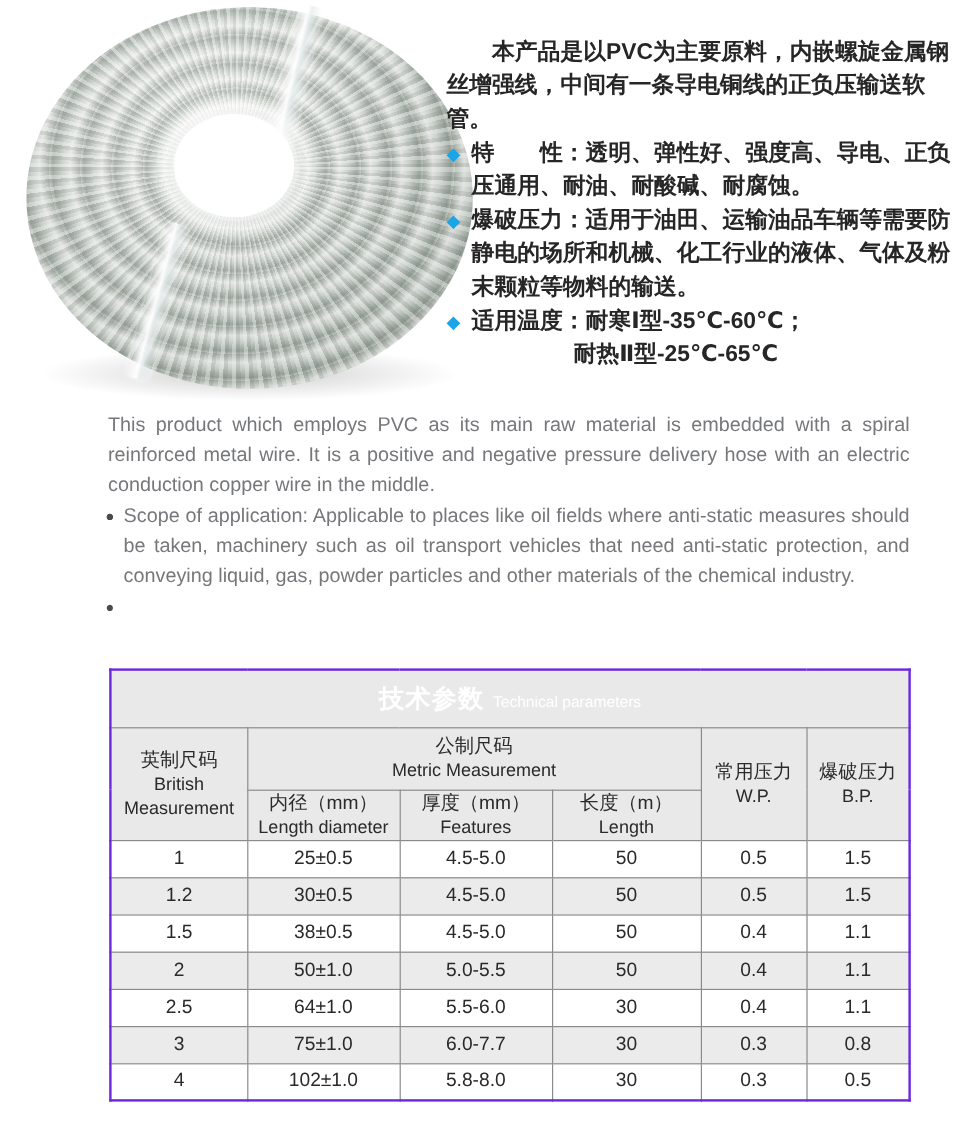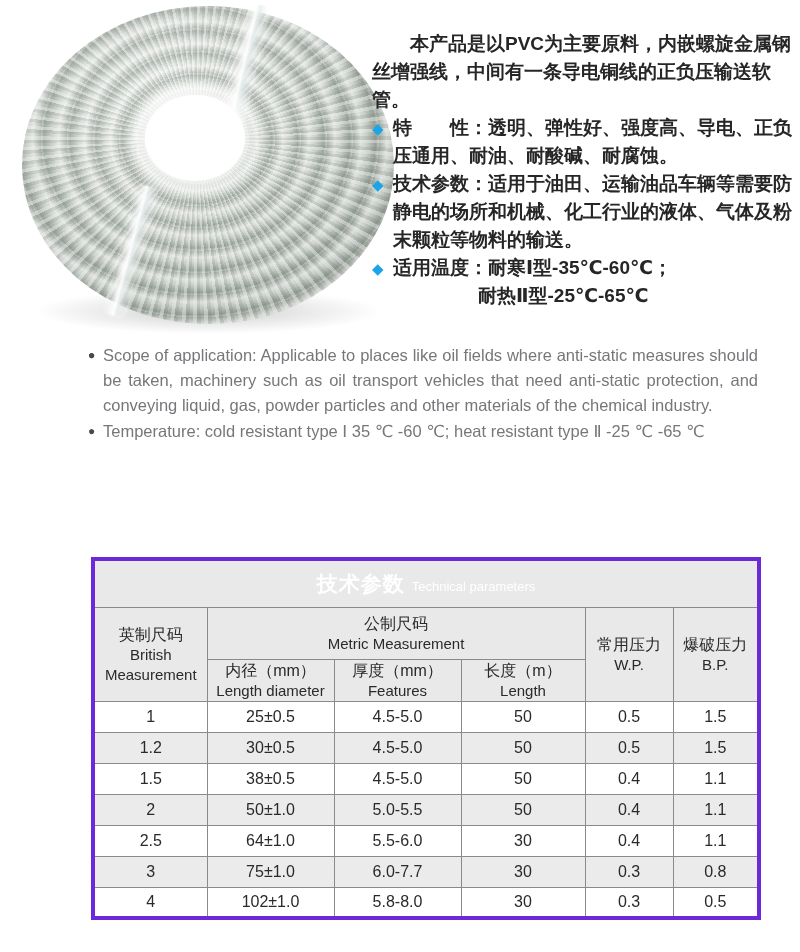--- a/index.html
+++ b/index.html
@@ -62,21 +62,21 @@
     font-size:16.5px;line-height:25px;color:#76777a;text-align:justify;
   }
   .en-intro{margin:0 0 0 2px;}
   .en-bullet{position:relative;padding-left:15px;margin-top:1px;}
   .en-bullet .dot{position:absolute;left:0;top:0;font-size:12px;color:#4a4a4a;}
 
   
   .table-wrap{position:absolute;left:91px;top:557px;width:666px;}
   table.param-table{
     width:100%;border-collapse:collapse;table-layout:fixed;
-    border:4px solid #6d28d9;color:#2a2a2a;
+    border:2px solid #6d28d9;color:#2a2a2a;
   }
   .param-table th,.param-table td{border:1px solid #8a8a8a;padding:0;}
   .title-bar{
     background:var(--accent,#1BA5E8);height:48px;color:#ffffff;
     text-align:center;vertical-align:middle;font-weight:400;
   }
   .title-cn{font-size:21px;font-weight:700;letter-spacing:1px;}
   .title-en{font-size:13px;margin-left:7px;}
   .param-table thead th{background:#e9e9e9;font-weight:400;vertical-align:middle;text-align:center;}
   .hdr-cn{display:block;font-size:16px;line-height:21px;}
@@ -103,41 +103,42 @@
   </div>
 
   <div class="cn-block">
     <p class="cn-intro">本产品是以PVC为主要原料，内嵌螺旋金属钢丝增强线，中间有一条导电铜线的正负压输送软管。</p>
 
     <div class="cn-bullet">
       <span class="diamond">◆</span><span>特　　性：</span><span>透明、弹性好、强度高、导电、正负压通用、耐油、耐酸碱、耐腐蚀。</span>
     </div>
 
     <div class="cn-bullet">
-      <span class="diamond">◆</span><span>技术参数：</span><span>适用于油田、运输油品车辆等需要防静电的场所和机械、化工行业的液体、气体及粉末颗粒等物料的输送。</span>
+      <span class="diamond">◆</span><span>爆破压力：</span><span>适用于油田、运输油品车辆等需要防静电的场所和机械、化工行业的液体、气体及粉末颗粒等物料的输送。</span>
     </div>
 
     <div class="cn-bullet">
       <span class="diamond">◆</span><span>适用温度：</span><span>耐寒Ⅰ型-35℃-60℃；</span>
       <div class="cn-temp-line2">耐热Ⅱ型-25℃-65℃</div>
     </div>
   </div>
 
   <div class="en-block">
+    <p class="en-intro">This product which employs PVC as its main raw material is embedded with a spiral reinforced metal wire. It is a positive and negative pressure delivery hose with an electric conduction copper wire in the middle.</p>
 
     <div class="en-bullet">
       <span class="dot">●</span>
     </div>
 
     <div class="en-bullet">
       <span class="dot">●</span><span>Scope of application: Applicable to places like oil fields where anti-static measures should be taken, machinery such as oil transport vehicles that need anti-static protection, and conveying liquid, gas, powder particles and other materials of the chemical industry.</span>
     </div>
 
     <div class="en-bullet">
-      <span class="dot">●</span><span>Temperature: cold resistant type Ⅰ 35 ℃ -60 ℃; heat resistant type Ⅱ -25 ℃ -65 ℃</span>
+      <span class="dot">●</span>
     </div>
   </div>
 
   <div class="table-wrap">
     <table class="param-table">
       <colgroup>
         <col style="width:114px">
           <col style="width:127px">
           <col style="width:127px">
         <col style="width:124px">

